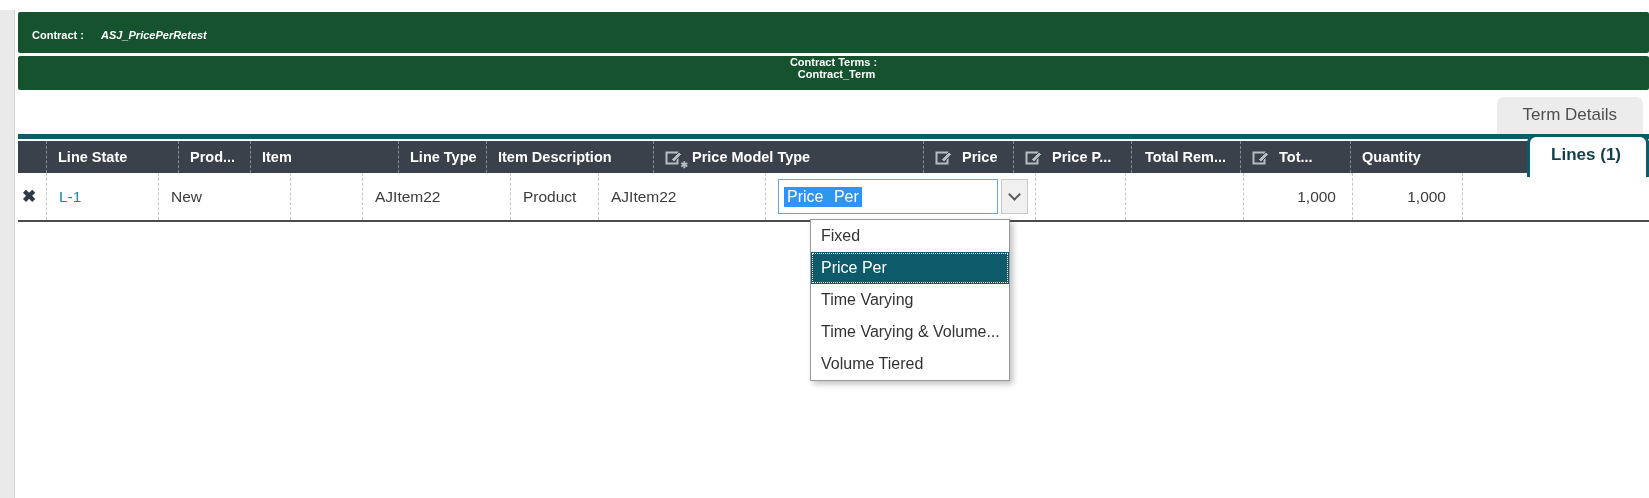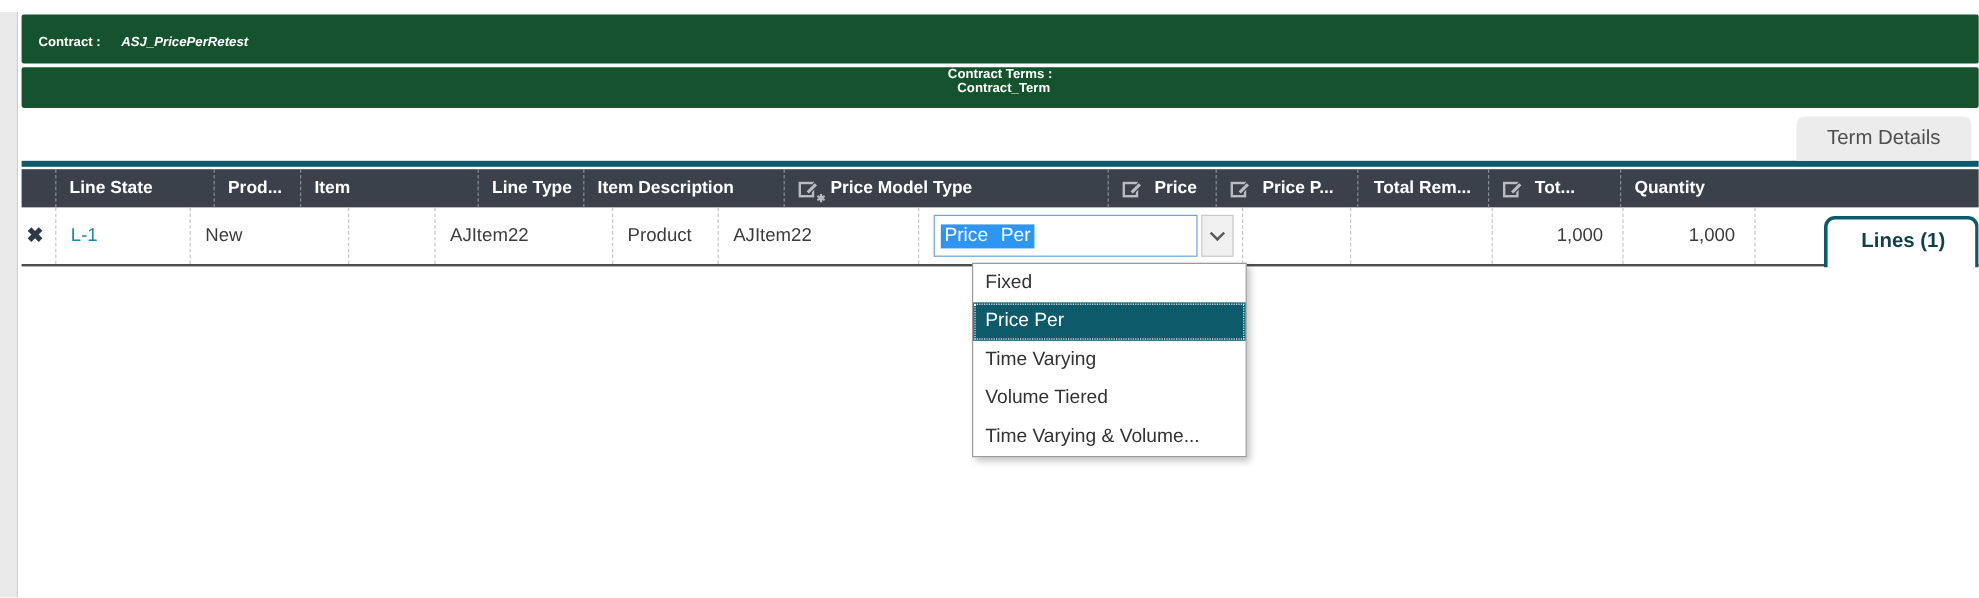--- a/index.html
+++ b/index.html
@@ -23,22 +23,22 @@
   .bar-terms .val { margin-left:6px; }
 
   
   .tabs { display:flex; align-items:flex-end; padding-left:4px; margin-top:7px;
           border-bottom:5px solid #0d5b6a; height:42px;flex-direction:column; }
   .tab { font-size:17px; cursor:pointer; }
   .tab-inactive { background:#ececec; color:#4f4f4f; border-radius:7px 7px 0 0;
                   padding:8px 26px 9px 26px; margin-right:6px; }
   .tab-active { position:relative; z-index:2; background:#ffffff; color:#123f4c;
                 font-weight:bold; border:3px solid #0d5b6a; border-bottom:none;
-                border-radius:9px 9px 0 0; padding:8px 25px 12px 28px;
-                margin-bottom:-5px;margin-top:46px; }
+                border-radius:9px 9px 0 0; padding:8px 25px 12px 21px;
+                margin-bottom:-5px; }
 
   
   .grid { margin-top:2px; width:1631px; }
   .grid-header { display:flex; background:#3a414a; height:32px; }
   .hcell { display:flex; align-items:center; color:#fff; font-weight:bold;
            font-size:14.5px; padding-left:11px; border-left:1px dashed #878d96;
            overflow:hidden; white-space:nowrap; }
   .hcell:first-child { border-left:none; }
   .hcell.num { justify-content:flex-end; padding-right:14px; }
   .grid-row { display:flex; background:#fff; height:49px; border-bottom:2px solid #4c4c4c; }
@@ -67,21 +67,21 @@
   .combo { position:absolute; left:12px; top:6px; width:250px; height:35px; display:flex; }
   .combo-input { flex:1; background:#fff; border:1px solid #6ba4d9; display:flex;
                  align-items:center; padding-left:5px; font-size:16px; cursor:text; }
   .sel-text { background:#2e95f5; color:#fff; padding:1px 3px; word-spacing:6px; }
   .combo-btn { width:27px; margin-left:3px; background:#f0f0f0; border:1px solid #c9c9c9;
                display:flex; align-items:center; justify-content:center; cursor:pointer; }
   .chev { width:9px; height:9px; border-right:2px solid #5a5a5a; border-bottom:2px solid #5a5a5a;
           transform:rotate(45deg); margin-top:-4px; }
 
   
-  .dd { position:absolute; left:810px; top:219px; width:229px; background:#fff;
+  .dd { position:absolute; left:810px; top:219px; width:200px; background:#fff;
         border:1px solid #9a9a9a; box-shadow:3px 3px 6px rgba(0,0,0,.25); z-index:10; }
   .dd-item { height:32px; line-height:32px; padding:0 10px; font-size:16px; color:#333;
              cursor:pointer; overflow:hidden; white-space:nowrap; }
   .dd-item.selected { background:#0d5b6a; color:#fff; outline:1px dotted #fff;
                       outline-offset:-2px; }
 </style>
 </head>
 <body>
 
 <div class="left-strip"></div>
@@ -198,15 +198,15 @@
       <div class="cell c11 num">1,000</div>
       <div class="cell c12"></div>
     </div>
   </div>
 </div>
 
 <div class="dd">
   <div class="dd-item">Fixed</div>
   <div class="dd-item selected">Price Per</div>
   <div class="dd-item">Time Varying</div>
+  <div class="dd-item">Time Varying &amp; Volume...</div>
   <div class="dd-item">Volume Tiered</div>
-  <div class="dd-item">Time Varying &amp; Volume...</div>
 </div>
 
 </body></html>

